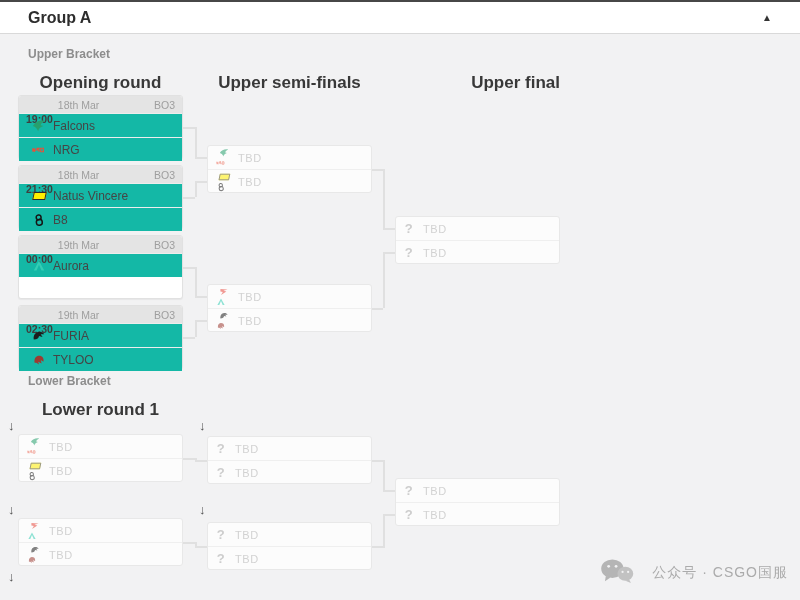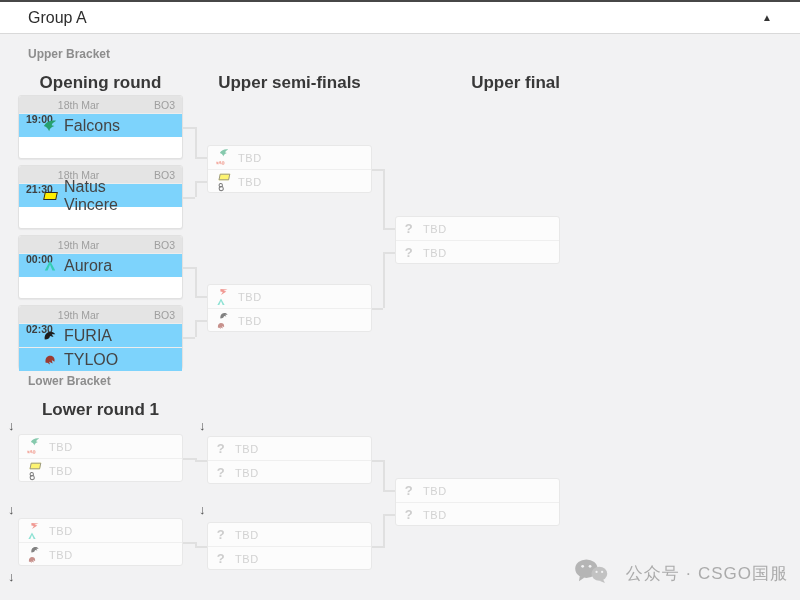--- a/index.html
+++ b/index.html
@@ -3,36 +3,36 @@
 <meta charset="utf-8">
 <style>
   html,body{margin:0;padding:0;}
   body{width:800px;height:600px;font-family:"Liberation Sans","DejaVu Sans",sans-serif;background:#ffffff;}
   .page{position:relative;width:800px;height:600px;background:#f2f2f3;overflow:hidden;}
 
   
   .titlebar{position:absolute;top:0;left:0;width:800px;height:34px;background:#ffffff;
     border-top:2px solid #474747;border-bottom:1px solid #d9d9d9;box-sizing:border-box;
     display:flex;align-items:center;justify-content:space-between;padding:0 24px;}
-  .group-title{font-size:16px;font-weight:normal;color:#2d2d2d;padding-left:4px;}
+  .group-title{font-size:16px;font-weight:bold;color:#2d2d2d;padding-left:4px;}
   .collapse-btn{border:none;background:transparent;cursor:pointer;font-size:10px;color:#333;padding:2px 4px;}
 
   .section-label{position:absolute;font-size:12px;font-weight:bold;color:#8d8d8d;}
   .col-head{position:absolute;width:165px;text-align:center;font-size:17px;font-weight:bold;color:#383838;}
 
   
   .match{position:absolute;width:165px;height:64px;box-sizing:border-box;background:#ffffff;
     border:1px solid #e1e1e1;border-radius:3px;box-shadow:0 1px 1px rgba(0,0,0,.05);}
   .match-head{height:17px;background:#e4e4e4;display:flex;align-items:center;padding:0 7px;
     font-size:10.5px;border-radius:2px 2px 0 0;}
   .m-time{font-weight:bold;color:#3e3e3e;margin-top:28px;}
   .m-date{color:#9e9e9e;margin-left:5px;}
   .m-bo{margin-left:auto;color:#9e9e9e;}
-  .team{height:23px;display:flex;align-items:center;padding:0 24px;border-top:1px solid #ededed;
-    font-size:16px;color:#454545;background:#7dd3fc;}
+  .team{height:23px;display:flex;align-items:center;padding:0 13px;border-top:1px solid #ededed;
+    font-size:12px;color:#454545;background:#14b8a6;}
 
   
   .tbd-box{position:absolute;width:165px;height:48px;box-sizing:border-box;
     background:rgba(255,255,255,.75);border:1px solid #e8e8e8;border-radius:3px;}
   .slot{height:23px;display:flex;align-items:center;padding:0 6px;font-size:11px;
     color:#d2d2d2;letter-spacing:.6px;}
   .slot + .slot{border-top:1px solid #efefef;}
   .qmark{width:14px;text-align:center;color:#cdcdcd;font-weight:bold;font-size:13px;margin-right:7px;}
 
   
@@ -44,21 +44,21 @@
   .stack .s1{position:absolute;top:-1px;left:3px;opacity:.55;margin:0;transform:scale(.8);}
   .stack .s2{position:absolute;bottom:-1px;left:0;opacity:.55;margin:0;transform:scale(.8);}
 
   
   .h-line{position:absolute;height:2px;background:#e0e0e0;}
   .v-line{position:absolute;width:2px;background:#e0e0e0;}
 
   .drop-arrow{position:absolute;font-size:13px;font-weight:600;color:#4f4f4f;line-height:13px;}
 
   .wm{position:absolute;top:558px;right:12px;display:flex;align-items:center;gap:18px;
-    color:#ababab;font-size:17px;letter-spacing:1px;}
+    color:#ababab;font-size:14px;letter-spacing:1px;}
 </style>
 </head>
 <body>
 
 <div class="page">
 
   <div class="titlebar">
     <span class="group-title">Group A</span>
     <button class="collapse-btn">
       <span>▲</span>
@@ -77,33 +77,52 @@
       <span class="m-bo">BO3</span>
     </div>
     <div class="team">
       <span class="ico">
           <svg viewBox="0 0 16 16" width="14" height="14">
             <path d="M1 8 C4 3 9 1 15 2 C12 4 10 5 10 7 L13 8 C10 9 8 10 7 14 C6 11 4 9 1 8 Z" fill="#27a06e"></path>
           </svg>
         </span>
       <span>Falcons</span>
     </div>
+    <div class="team">
+      <span class="ico">
+          <svg viewBox="0 0 16 16" width="14" height="14">
+            <path d="M1 10 L1 6 L3 10 L3 6 M5 6 H8 L5 8 H8 L8 10 M10 6 H13 V10 H10 Z" stroke="#e8503a" fill="none" stroke-width="1.3"></path>
+          </svg>
+        </span>
+      <span>NRG</span>
+    </div>
   </div>
 
   <div class="match" style="left:18px;top:165px;">
     <div class="match-head">
       <span class="m-time">21:30</span>
       <span class="m-date">18th Mar</span>
       <span class="m-bo">BO3</span>
     </div>
     <div class="team">
       <span class="ico">
           <span class="navi-rect"></span>
         </span>
       <span>Natus Vincere</span>
+    </div>
+    <div class="team">
+      <span class="ico">
+          <svg viewBox="0 0 16 16" width="14" height="14">
+            <g transform="rotate(-8 8 8)">
+              <circle cx="8" cy="5" r="2.8" stroke="#151515" fill="none" stroke-width="1.7"></circle>
+              <circle cx="8" cy="10.7" r="3.4" stroke="#151515" fill="none" stroke-width="1.7"></circle>
+            </g>
+          </svg>
+        </span>
+      <span>B8</span>
     </div>
   </div>
 
   <div class="match" style="left:18px;top:235px;">
     <div class="match-head">
       <span class="m-time">00:00</span>
       <span class="m-date">19th Mar</span>
       <span class="m-bo">BO3</span>
     </div>
     <div class="team">

